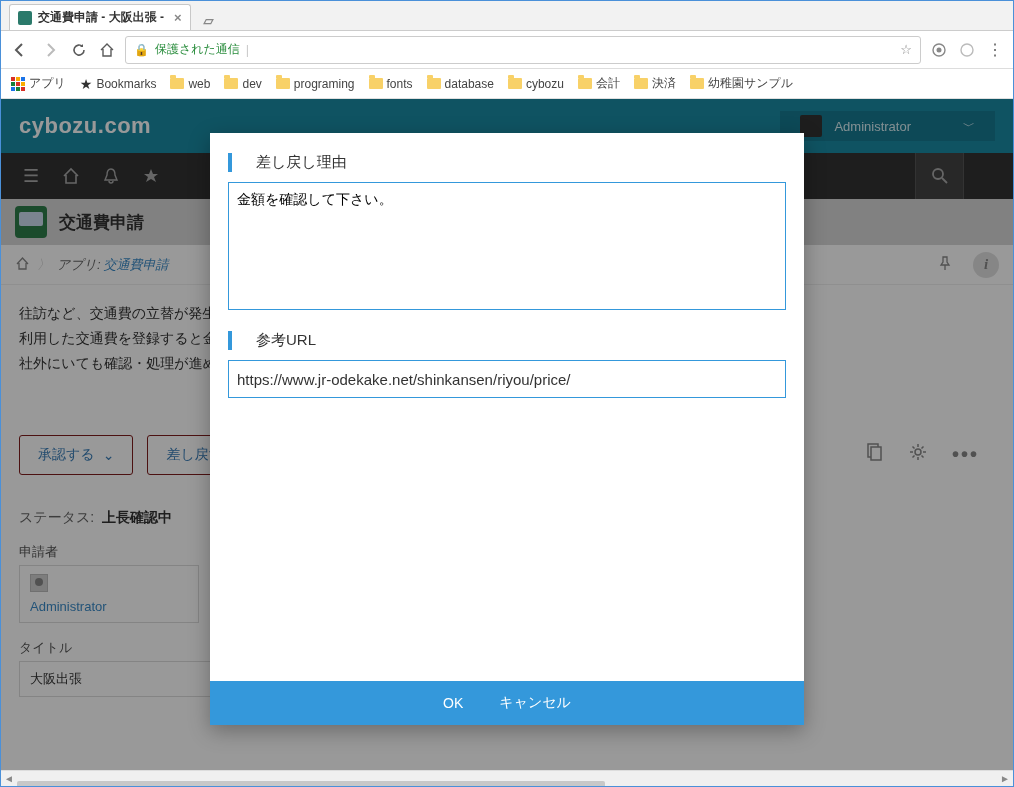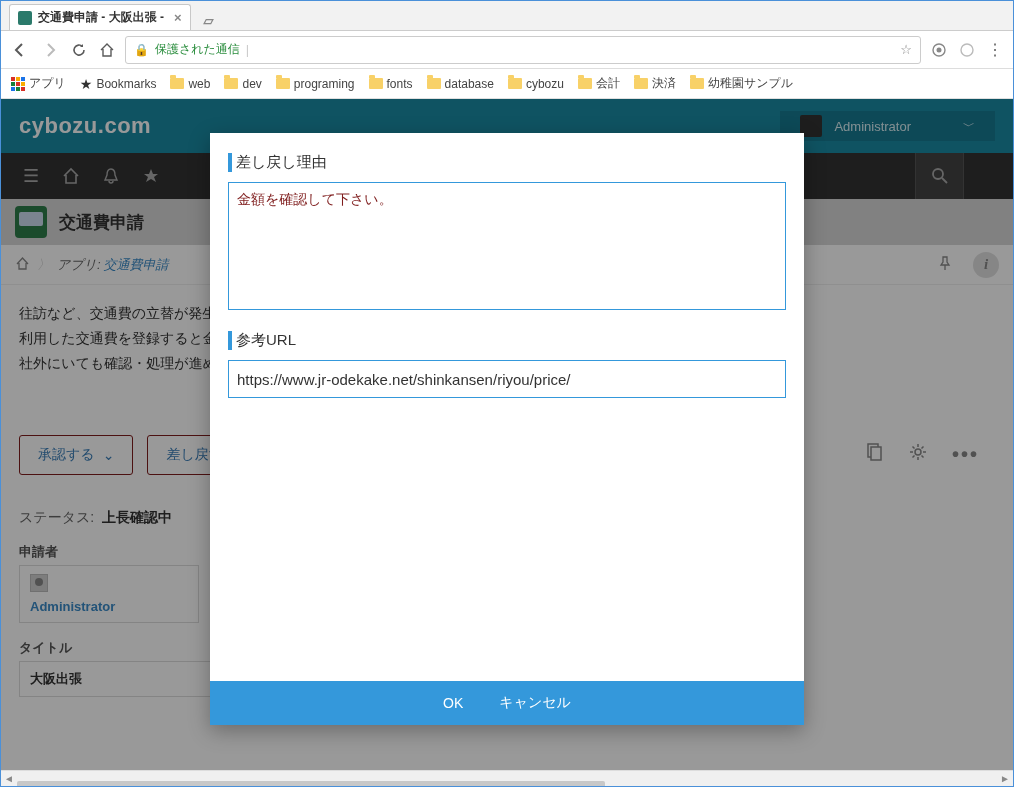--- a/index.html
+++ b/index.html
@@ -92,34 +92,34 @@
   .action-btn { height: 40px; border: 1px solid #7f1d1d; background: #fff; color: #3b7eb8; font-size: 14px; padding: 0 18px; display: flex; align-items: center; gap: 8px; border-radius: 3px; }
   .actions-spacer { flex: 1; }
   .actions-right { display: flex; align-items: center; gap: 24px; color: #888; font-size: 20px; padding-right: 16px; }
   
   
   .status-row { padding: 22px 18px 8px; font-size: 14px; color: #555; }
   .status-label { color: #666; }
   .status-value { font-weight: bold; color: #333; margin-left: 4px; }
   
   
-  .field { padding: 8px 18px; font-weight: bold; }
+  .field { padding: 8px 18px; }
   .field-label { font-size: 13px; color: #555; margin-bottom: 4px; }
   .field-box { border: 1px solid #ddd; padding: 8px 10px; background: #fff; font-size: 13px; color: #333; width: 180px; }
   .field-box.user { color: #3b8bc8; }
   .user-icon { display: inline-block; width: 18px; height: 18px; background: #d0d0d0; border: 1px solid #bbb; margin-bottom: 4px; position:relative; }
   .user-icon::after { content:""; position:absolute; left:4px; top:3px; width:8px; height:8px; background:#888; border-radius:50%; }
   .field-box.right { text-align: right; }
   
   
   .overlay { position: absolute; inset: 0; background: rgba(0,0,0,0.4); display: flex; align-items: flex-start; justify-content: center; padding-top: 34px; }
   .modal { width: 594px; background: #fff; box-shadow: 0 6px 20px rgba(0,0,0,0.3); display: flex; flex-direction: column; height: 592px; }
   .modal-body { flex: 1; padding: 20px 18px; }
-  .modal-section-title { font-size: 15px; color: #333; border-left: 4px solid #3498db; padding-left: 4px; margin-bottom: 10px; }
-  .modal-textarea { width: 100%; height: 128px; border: 1px solid #3498db; padding: 8px; font-size: 14px; font-family: inherit; resize: none; outline: none; color: #7f1d1d; }
+  .modal-section-title { font-size: 15px; color: #333; border-left: 4px solid #3498db; padding-left: 24px; margin-bottom: 10px; }
+  .modal-textarea { width: 100%; height: 128px; border: 1px solid #3498db; padding: 8px; font-size: 14px; font-family: inherit; resize: none; outline: none; color: #000000; }
   .modal-input { width: 100%; height: 38px; border: 1px solid #3498db; padding: 0 8px; font-size: 15px; font-family: inherit; outline: none; color: #333; }
   .modal-footer { height: 44px; background: #3498db; display: flex; align-items: center; justify-content: center; gap: 36px; color: #fff; font-size: 14px; }
   .modal-btn { color: #fff; cursor: pointer; }
   
   
   .hscroll { position: absolute; bottom: 0; left: 0; right: 0; height: 16px; background: #f0f0f0; border-top: 1px solid #ddd; display: flex; align-items: center; }
   .hscroll-btn { width: 16px; height: 16px; display: flex; align-items: center; justify-content: center; color: #888; font-size: 10px; background: #f0f0f0; }
   .hscroll-track { flex: 1; position: relative; }
   .hscroll-thumb { position: absolute; left: 0; width: 60%; height: 12px; top: 2px; background: #c8c8c8; border-radius: 2px; }
 </style>

